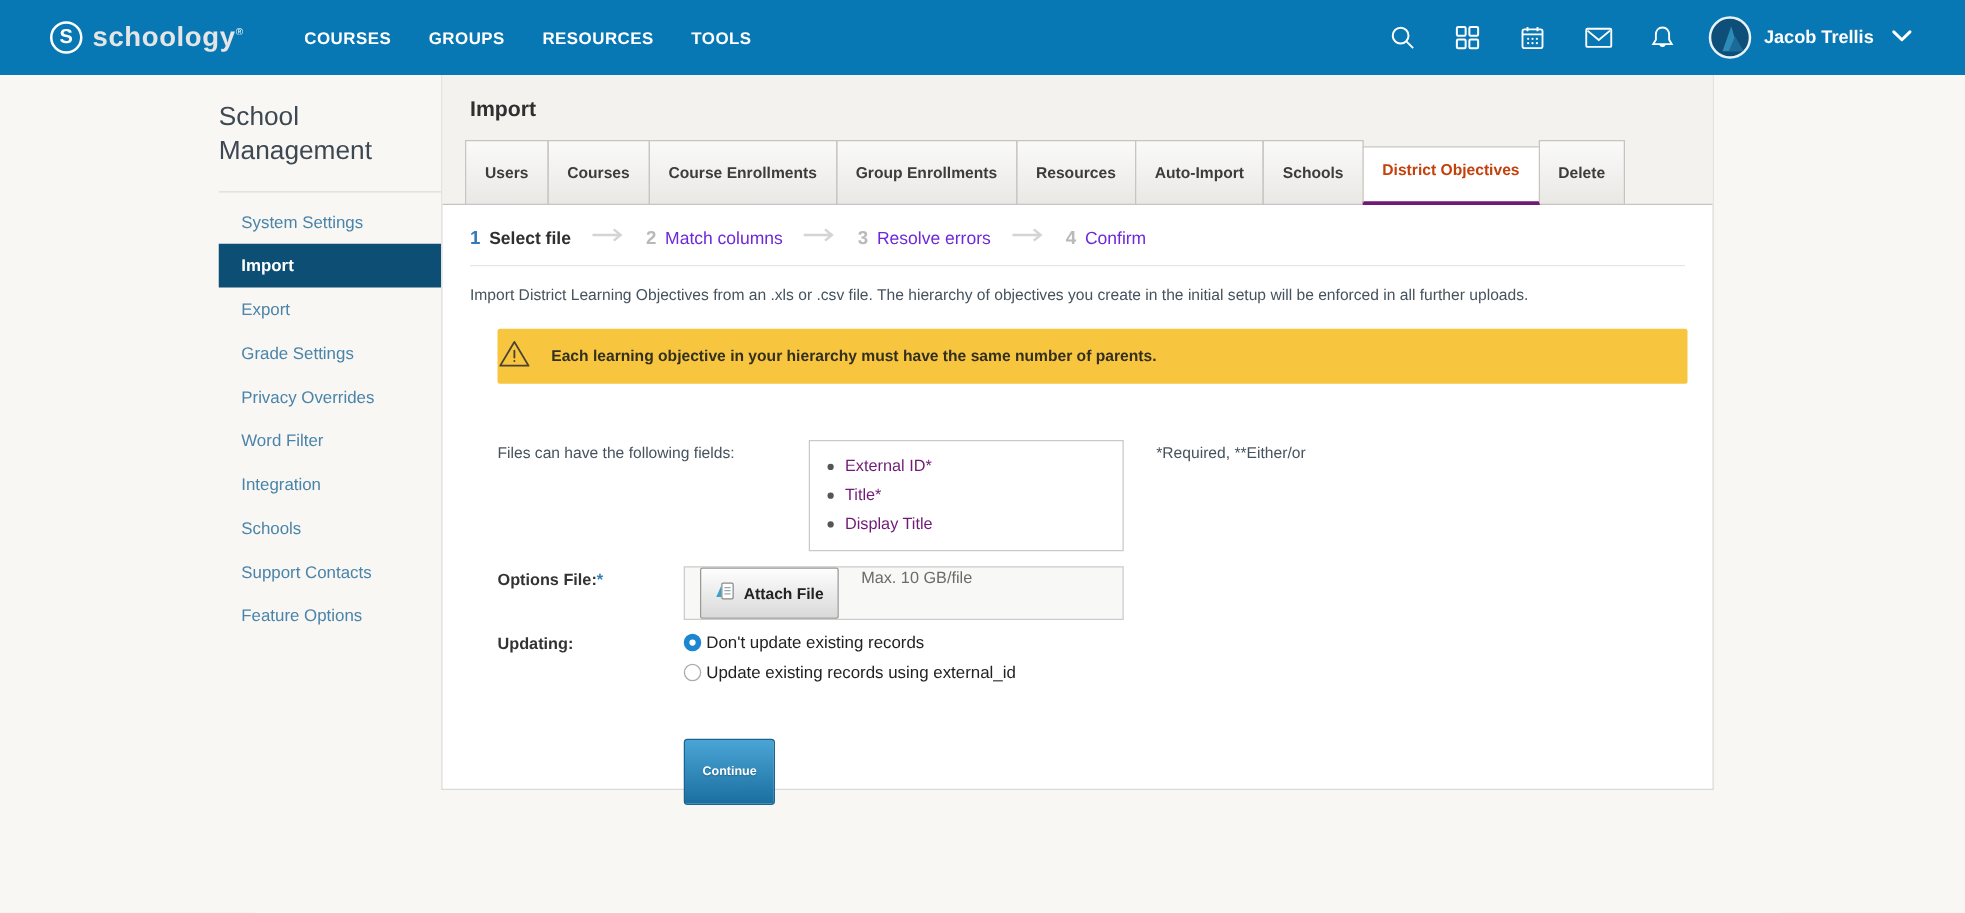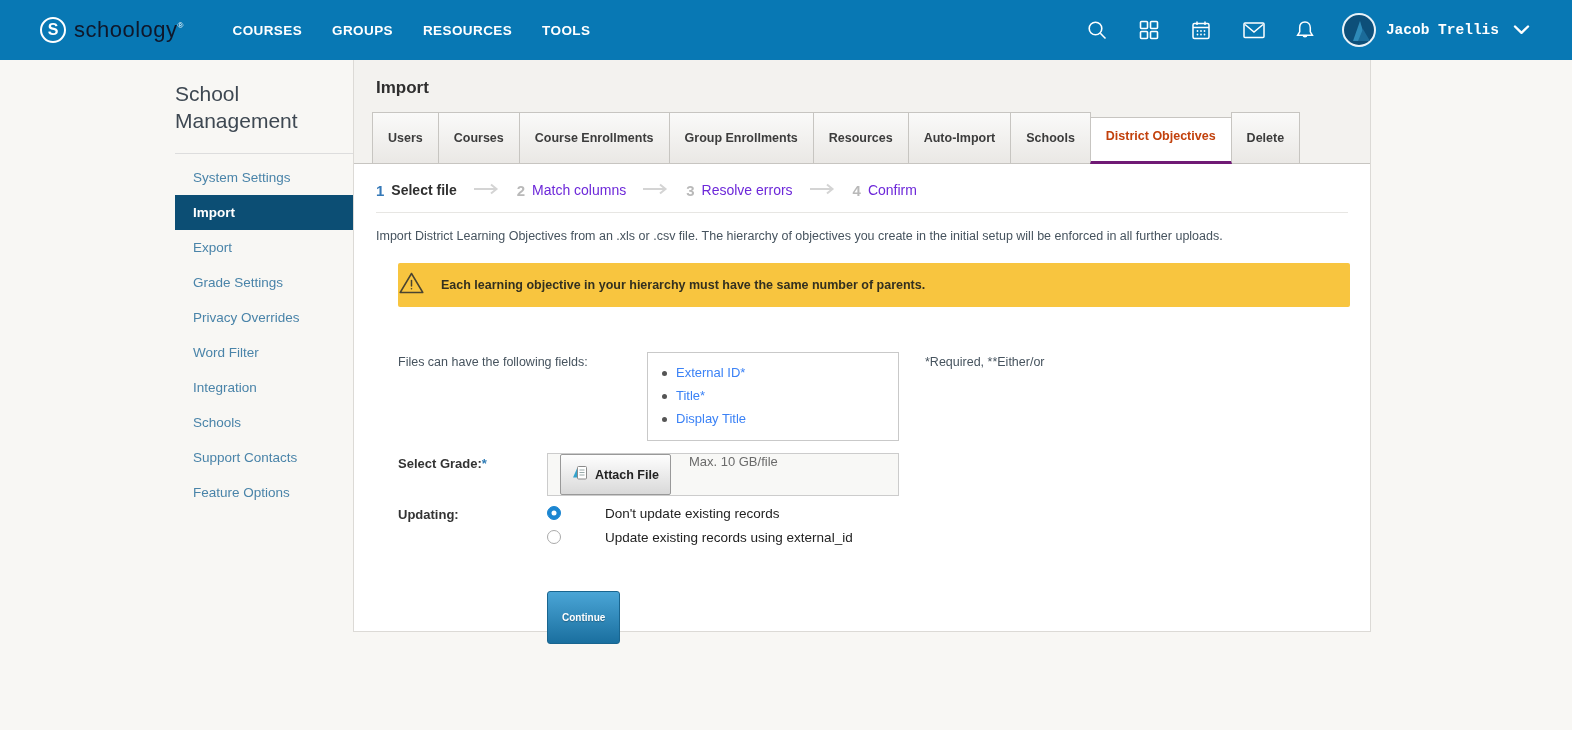--- a/index.html
+++ b/index.html
@@ -16,35 +16,35 @@
   .navbar {
     position:absolute; top:0; left:0; width:1572px; height:60px;
     background:#0878b4; display:flex; align-items:center;
   }
   .brand { display:flex; align-items:center; margin-left:40px; cursor:pointer; }
   .brand-circle {
     width:26px; height:26px; border:2px solid #fff; border-radius:50%;
     color:#fff; font-size:16px; font-weight:bold; line-height:22px;
     text-align:center; margin-right:8px;
   }
-  .brand-word { color:#0f172a; font-size:22px; letter-spacing:0.5px; font-weight:400; }
+  .brand-word { color:#e5e5e5; font-size:22px; letter-spacing:0.5px; font-weight:700; }
   .brand-reg { color:#fff; font-size:8px; vertical-align:top; line-height:18px; }
   .nav-links { display:flex; margin-left:34px; }
   .nav-link {
     color:#fff; font-size:13.5px; font-weight:bold; letter-spacing:0.4px;
     padding:10px 15px; cursor:pointer;
   }
   .nav-right { margin-left:auto; display:flex; align-items:center; margin-right:42px; }
   .nav-icon { width:22px; height:22px; margin-left:30px; cursor:pointer; display:block; }
   .nav-icon svg { display:block; }
   .avatar {
     width:34px; height:34px; border-radius:50%; border:2px solid #e8f2f8;
     margin-left:26px; overflow:hidden; background:#0d4f79; cursor:pointer; flex:none;
   }
-  .user-name { color:#fff; font-size:14.5px; font-weight:bold; margin-left:10px; cursor:pointer;font-family:Liberation Mono, monospace; }
+  .user-name { color:#fff; font-size:14.5px; font-weight:bold; margin-left:10px; cursor:pointer; }
   .chevron { margin-left:14px; cursor:pointer; }
 
   
   .sidebar { position:absolute; left:175px; top:60px; width:178px; }
   .sidebar-title {
     font-size:21px; color:#3e4852; line-height:1.3; font-weight:400;
     padding:20px 0 18px 0;
   }
   .sidebar-divider { border-top:1px solid #ddd; }
   .sidebar-menu { padding-top:6px; }
@@ -99,21 +99,21 @@
   .row-label { font-size:12.5px; color:#46535e; padding-top:3px; }
   .row-label.wide { width:249px; }
   .row-label.narrow { width:149px; font-weight:600; color:#333; font-size:13px; }
   .req-star { color:#2f7cb6; }
   .fields-box {
     width:252px; border:1px solid #c9c9c9; background:#fff;
     padding:8px 10px 10px 12px;
   }
   .fields-box ul { list-style:none; }
   .fields-box li {
-    font-size:13px; color:#3b82f6; padding:4px 0 4px 16px; position:relative;
+    font-size:13px; color:#701a75; padding:4px 0 4px 16px; position:relative;
   }
   .fields-box li::before {
     content:""; position:absolute; left:2px; top:10px; width:5px; height:5px;
     border-radius:50%; background:#555;
   }
   .req-note { font-size:12.5px; color:#46535e; margin-left:26px; padding-top:3px; }
 
   .row-select { margin-top:12px; }
   .attach-box {
     width:352px; height:43px; background:#f8f8f6; border:1px solid #ccc;
@@ -122,21 +122,21 @@
   .attach-btn {
     display:inline-flex; align-items:center; gap:7px; cursor:pointer;
     background:linear-gradient(#fefefe,#d9d9d9); border:1px solid #999;
     border-radius:2px; padding:5px 11px; font-size:12.5px; font-weight:bold; color:#222;
     font-family:"Liberation Sans", sans-serif;
   }
   .max-note { font-size:13px; color:#6b6b6b; margin-left:18px; }
 
   .row-updating { margin-top:8px; }
   .radio-group { padding-top:2px; }
-  .radio-option { display:flex; align-items:flex-start; margin-bottom:9px; cursor:pointer;gap:40px; }
+  .radio-option { display:flex; align-items:flex-end; margin-bottom:9px; cursor:pointer; }
   .radio {
     width:14px; height:14px; border-radius:50%; border:1px solid #aaa;
     background:#fff; flex:none; position:relative;
   }
   .radio.selected { border-color:#1c86d1; background:#1c86d1; }
   .radio.selected::after {
     content:""; position:absolute; width:5px; height:5px; background:#fff;
     border-radius:50%; top:50%; left:50%; transform:translate(-50%,-50%);
   }
   .radio-label { font-size:13.5px; color:#222; margin-left:4px; }
@@ -315,21 +315,21 @@
           <li>Title*</li>
           <li>Display Title</li>
         </ul>
       </div>
       <div class="req-note">*Required, **Either/or</div>
     </div>
 
     
     <div class="form-row row-select">
       <div class="row-label narrow">
-        <span>Select Grade:</span><span class="req-star">*</span>
+        <span>Options File:</span><span class="req-star">*</span>
       </div>
       <div class="attach-box">
         <button class="attach-btn">
           <span>
             <svg width="16" height="16" viewBox="0 0 16 16">
               <polygon points="1,12.5 5,3.5 5,12.5" fill="#35a3cc"></polygon>
               <rect x="5.5" y="1.5" width="9" height="12.5" rx="1" fill="#fff" stroke="#8a8a8a"></rect>
               <line x1="7.5" y1="5" x2="12.5" y2="5" stroke="#9aa" stroke-width="1"></line>
               <line x1="7.5" y1="7.5" x2="12.5" y2="7.5" stroke="#9aa" stroke-width="1"></line>
               <line x1="7.5" y1="10" x2="12.5" y2="10" stroke="#9aa" stroke-width="1"></line>

